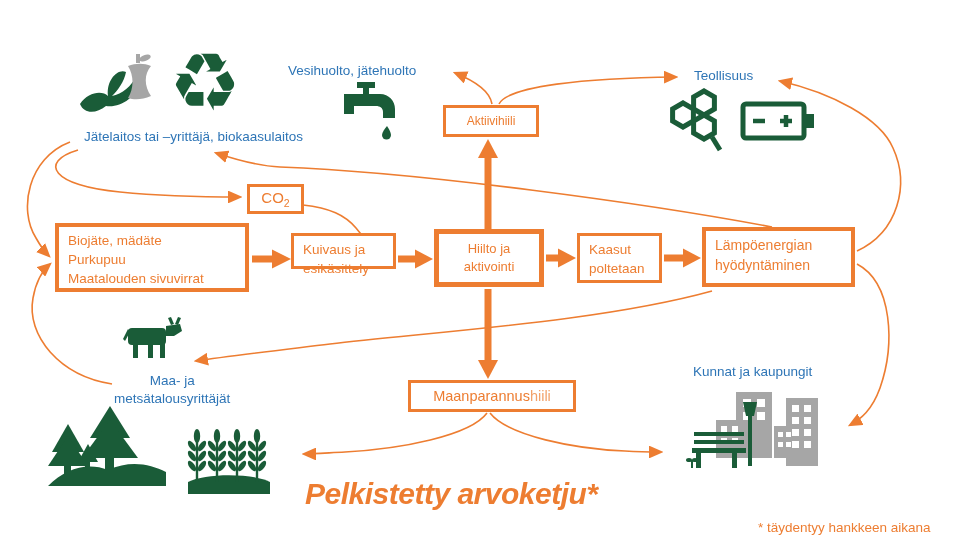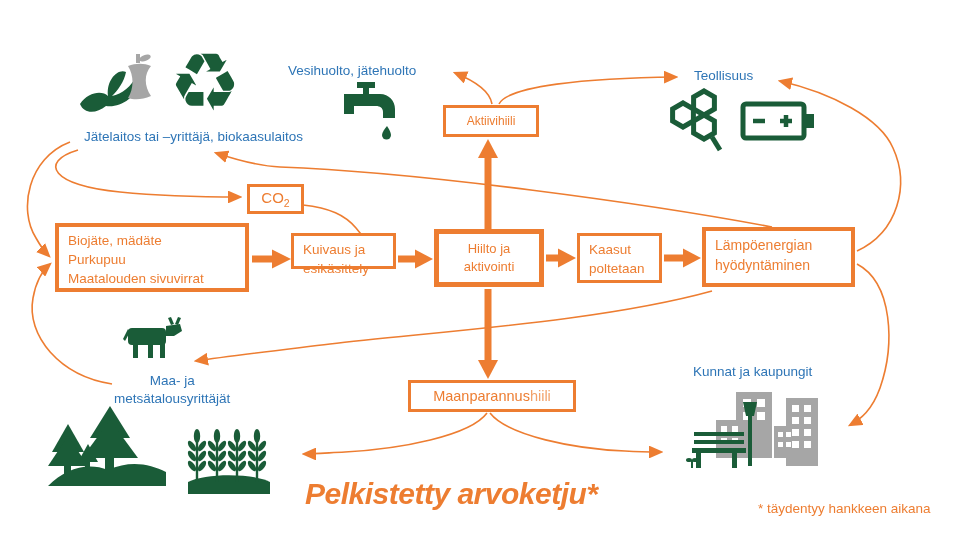--- a/index.html
+++ b/index.html
@@ -260,15 +260,15 @@
       <rect x="6" y="62" width="54" height="5"></rect>
       <rect x="10" y="67" width="5" height="15"></rect>
       <rect x="46" y="67" width="5" height="15"></rect>
       <ellipse cx="3" cy="74" rx="3" ry="2"></ellipse>
         <ellipse cx="9" cy="74" rx="3" ry="2"></ellipse>
       <rect x="5" y="74" width="2" height="8"></rect>
     </g>
   </svg>
 
   <div class="abs title" style="left:305px;top:477px;">Pelkistetty arvoketju*</div>
-  <div class="abs footnote" style="left:758px;top:501px;">* täydentyy hankkeen aikana</div>
+  <div class="abs footnote" style="left:758px;top:520px;">* täydentyy hankkeen aikana</div>
 
 </div>
 
 </body></html>

